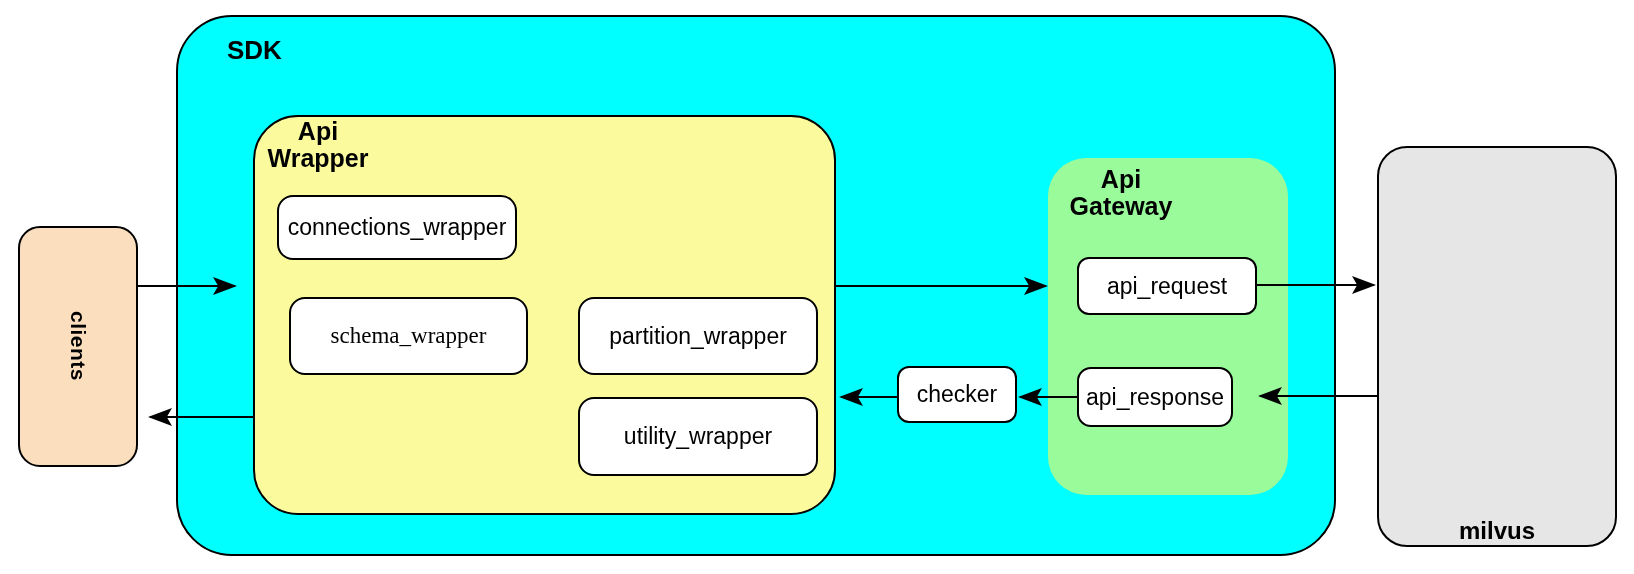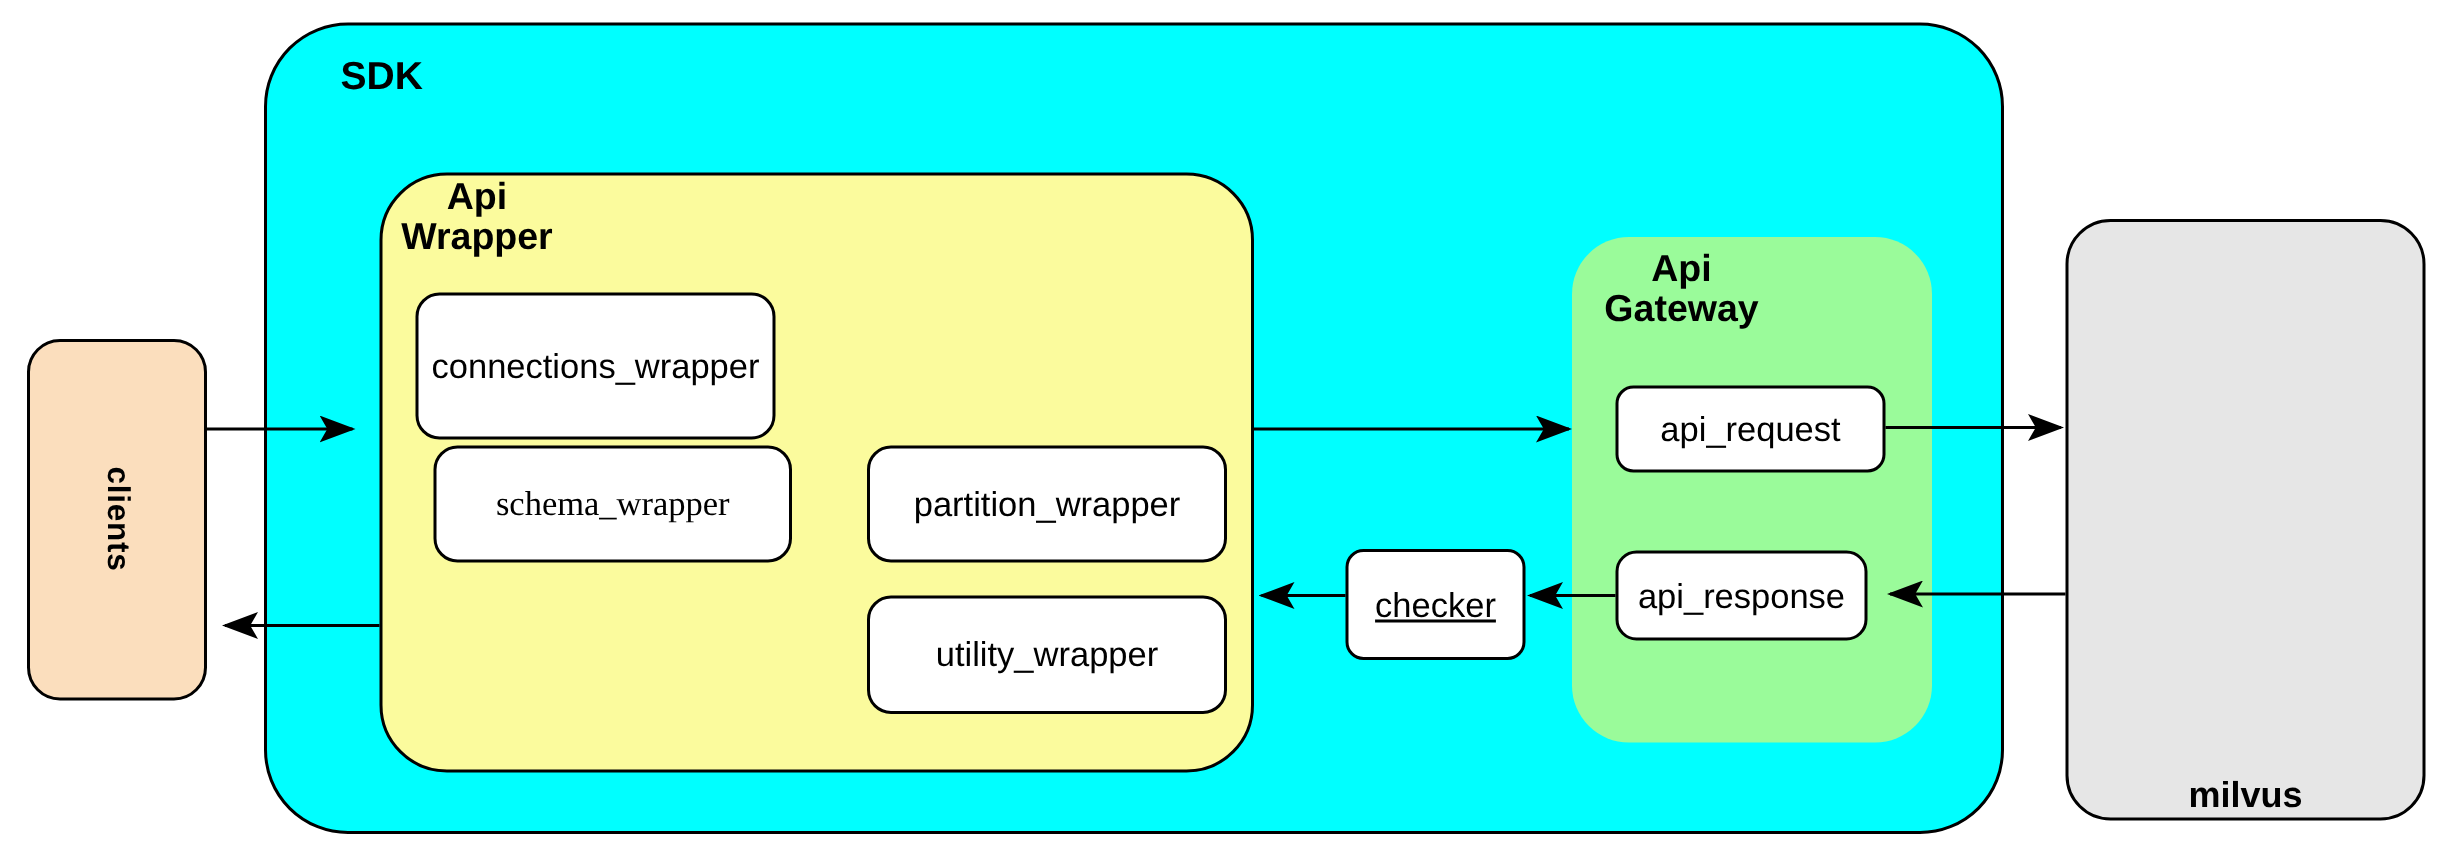--- a/index.html
+++ b/index.html
@@ -65,28 +65,28 @@
   <div class="container-label" id="api-gateway-label"><span>Api</span><br><span>Gateway</span></div>
 
   <div class="node" id="clients">
     <span class="vtext">clients</span>
   </div>
 
   <div class="node" id="milvus">
     <span>milvus</span>
   </div>
 
-  <div class="node subbox" style="left:277px; top:195px; width:240px; height:98px;">connections_wrapper</div>
+  <div class="node subbox" style="left:277px; top:195px; width:240px; height:65px;">connections_wrapper</div>
   <div class="node subbox" style="left:289px; top:297px; width:239px; height:78px;font-family:Liberation Serif, serif;">schema_wrapper</div>
   <div class="node subbox" style="left:578px; top:297px; width:240px; height:78px;">partition_wrapper</div>
   <div class="node subbox" style="left:578px; top:397px; width:240px; height:79px;">utility_wrapper</div>
 
   <div class="node subbox" style="left:1077px; top:257px; width:180px; height:58px; border-radius:12px;">api_request</div>
-  <div class="node subbox" style="left:1077px; top:367px; width:168px; height:60px; border-radius:14px;">api_response</div>
-  <div class="node subbox" style="left:897px; top:366px; width:120px; height:74px; border-radius:12px;text-decoration:underline;">checker</div>
+  <div class="node subbox" style="left:1077px; top:367px; width:156px; height:60px; border-radius:14px;">api_response</div>
+  <div class="node subbox" style="left:897px; top:366px; width:120px; height:57px; border-radius:12px;">checker</div>
 
   <svg id="wires" width="1634" height="574" viewBox="0 0 1634 574">
     <defs>
       <marker id="arrow" markerWidth="12" markerHeight="9" refX="11" refY="4.5" orient="auto" markerUnits="strokeWidth">
         <path d="M0,0 L12,4.5 L0,9 L2.6,4.5 Z" fill="#000"></path>
       </marker>
     </defs>
     <line x1="138" y1="286" x2="235" y2="286" stroke="#000" stroke-width="2" marker-end="url(#arrow)"></line>
     <line x1="836" y1="286" x2="1046" y2="286" stroke="#000" stroke-width="2" marker-end="url(#arrow)"></line>
     <line x1="1257" y1="285" x2="1374" y2="285" stroke="#000" stroke-width="2" marker-end="url(#arrow)"></line>

